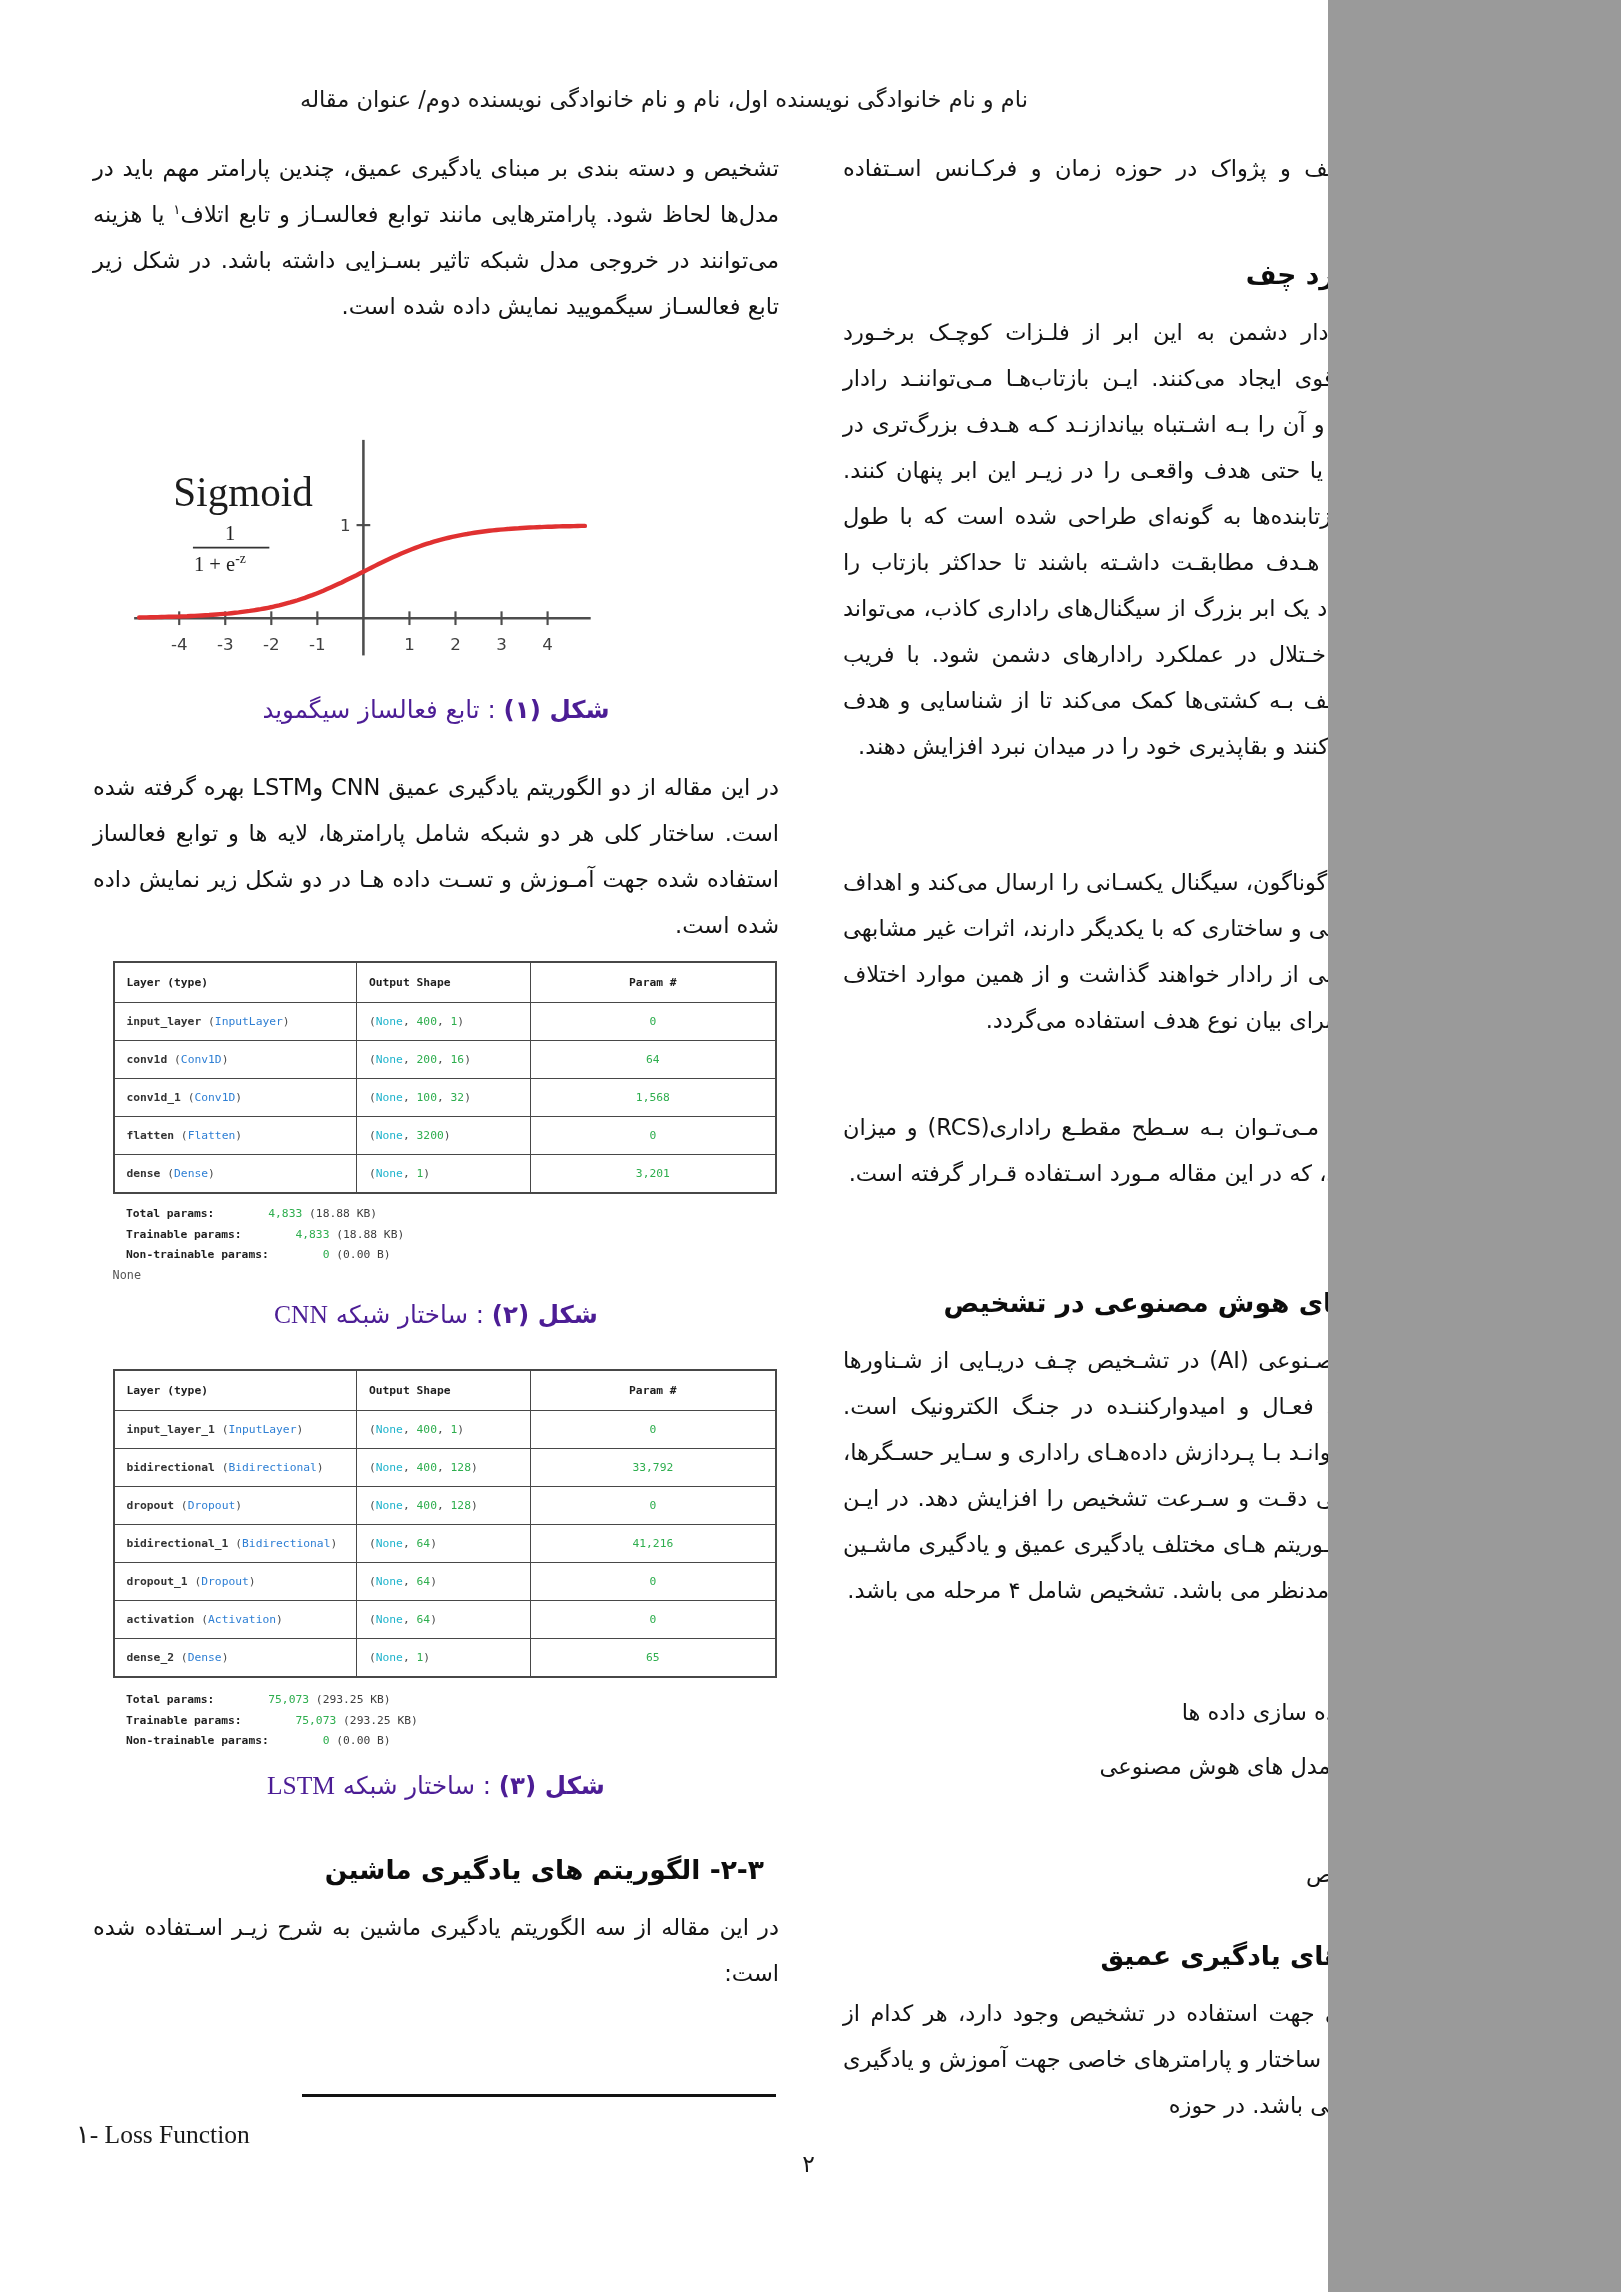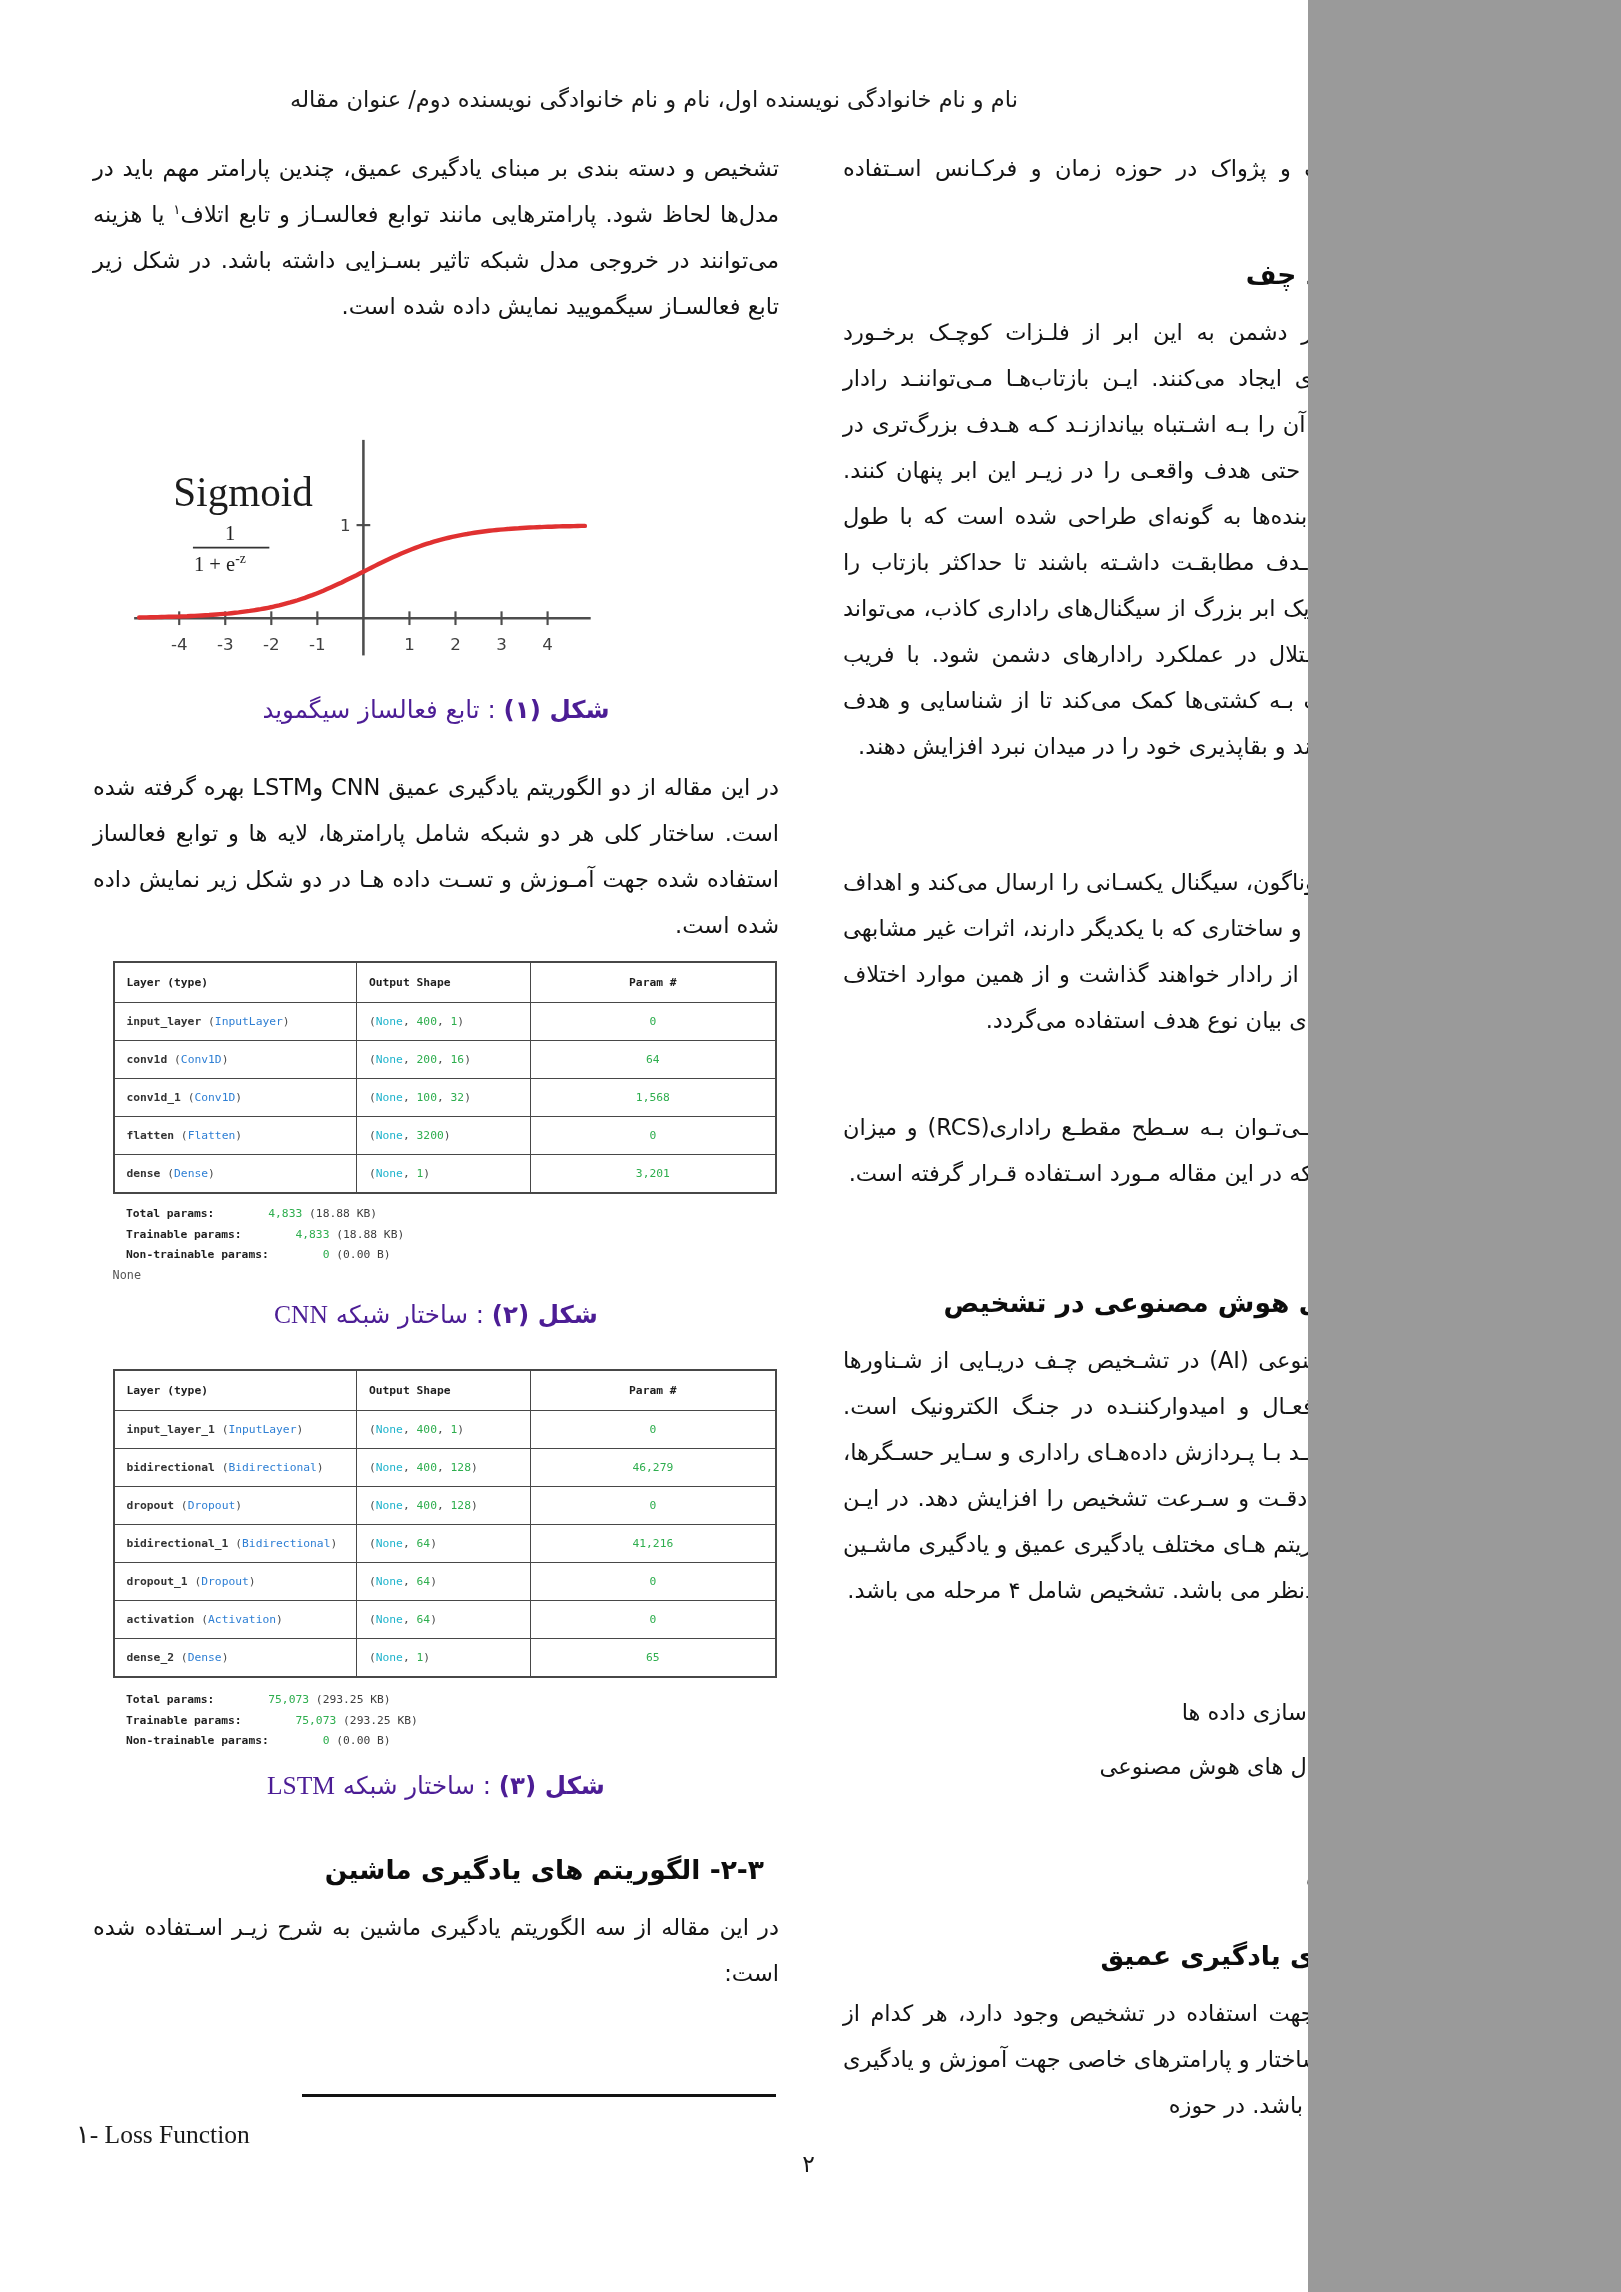--- a/index.html
+++ b/index.html
@@ -1,17 +1,17 @@
 <!DOCTYPE html>
 <html lang="fa"><head>
 <meta charset="utf-8">
 <style>
   html,body{margin:0;padding:0;background:#9a9a9a;}
   #page{position:relative;width:1308px;height:2293px;background:#ffffff;overflow:hidden;
-        font-family:"DejaVu Sans",sans-serif;color:#161616;}
+        font-family:"DejaVu Sans",sans-serif;color:#161616;padding-left:20px;}
   
   .running-header{position:absolute;top:86px;left:0;width:100%;text-align:center;
         direction:rtl;font-size:22.5px;color:#1a1a1a;}
   .footnote-rule{position:absolute;left:302px;top:2094px;width:474px;height:2.9px;background:#111;}
   .footnote{position:absolute;left:76px;top:2119px;font-family:"Liberation Serif",serif;
         font-size:25.5px;color:#1a1a1a;direction:ltr;}
   .page-number{position:absolute;left:779px;top:2150px;width:59px;text-align:center;
         font-size:23.5px;direction:rtl;}
   
   .col{position:absolute;top:145px;width:686px;}
@@ -180,21 +180,21 @@
       </thead>
       <tbody>
           <tr>
             <td><span class="tk-name">input_layer_1</span> <span class="tk-punct">(</span><span class="tk-type">InputLayer</span><span class="tk-punct">)</span></td>
             <td><span class="tk-punct">(</span><span class="tk-none">None</span><span class="tk-punct">, </span><span class="tk-num">400</span><span class="tk-punct">, </span><span class="tk-num">1</span><span class="tk-punct">)</span></td>
             <td class="num"><span class="tk-num">0</span></td>
           </tr>
           <tr>
             <td><span class="tk-name">bidirectional</span> <span class="tk-punct">(</span><span class="tk-type">Bidirectional</span><span class="tk-punct">)</span></td>
             <td><span class="tk-punct">(</span><span class="tk-none">None</span><span class="tk-punct">, </span><span class="tk-num">400</span><span class="tk-punct">, </span><span class="tk-num">128</span><span class="tk-punct">)</span></td>
-            <td class="num"><span class="tk-num">46,279</span></td>
+            <td class="num"><span class="tk-num">33,792</span></td>
           </tr>
           <tr>
             <td><span class="tk-name">dropout</span> <span class="tk-punct">(</span><span class="tk-type">Dropout</span><span class="tk-punct">)</span></td>
             <td><span class="tk-punct">(</span><span class="tk-none">None</span><span class="tk-punct">, </span><span class="tk-num">400</span><span class="tk-punct">, </span><span class="tk-num">128</span><span class="tk-punct">)</span></td>
             <td class="num"><span class="tk-num">0</span></td>
           </tr>
           <tr>
             <td><span class="tk-name">bidirectional_1</span> <span class="tk-punct">(</span><span class="tk-type">Bidirectional</span><span class="tk-punct">)</span></td>
             <td><span class="tk-punct">(</span><span class="tk-none">None</span><span class="tk-punct">, </span><span class="tk-num">64</span><span class="tk-punct">)</span></td>
             <td class="num"><span class="tk-num">41,216</span></td>

